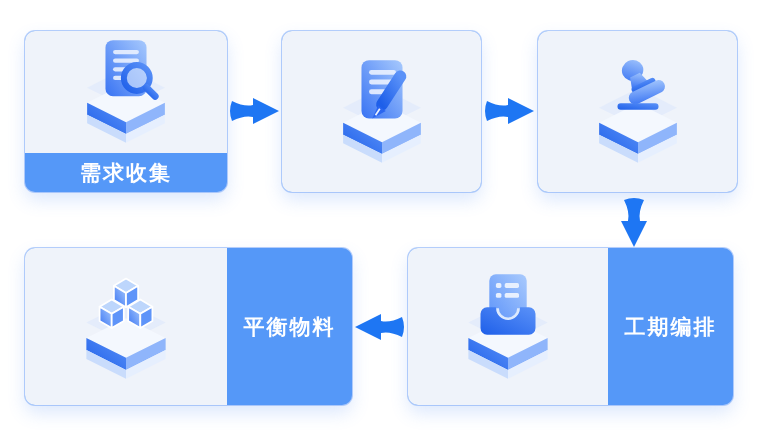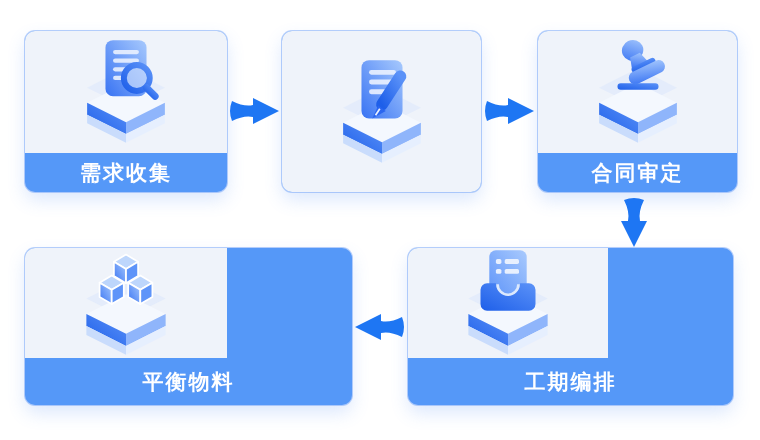--- a/index.html
+++ b/index.html
@@ -7,21 +7,21 @@
     position:relative;width:760px;height:440px;background:#ffffff;overflow:hidden;
     font-family:"Liberation Sans","DejaVu Sans",sans-serif;
   }
   .card{
     position:absolute;border-radius:10px;background:#5598F8;overflow:hidden;display:flex;
     box-shadow:0 0 0 1px rgba(122,168,248,.55),0 8px 18px rgba(80,140,245,.20);
   }
   .card-v{flex-direction:column;}
   .card-v .body{flex:1;background:#EFF3FA;display:flex;align-items:center;justify-content:center;}
   .card-v .label{height:39px;display:flex;align-items:center;justify-content:center;}
-  .card-h{flex-direction:column;}
+  .card-h{flex-direction:row;}
   .card-h .body{width:202px;background:#EFF3FA;display:flex;align-items:center;justify-content:center;}
   .card-h .label{flex:1;display:flex;align-items:center;justify-content:center;}
   .label{color:#fff;font-size:21px;font-weight:bold;letter-spacing:2px;white-space:nowrap;}
   .arrow{position:absolute;width:54px;height:32px;}
   .arrow svg{display:block;width:100%;height:100%;}
   .arrow.down{transform:rotate(90deg);}
   .arrow.left{transform:scaleX(-1);}
   .iconsvg{display:block;}
 </style>
 </head>
@@ -104,21 +104,20 @@
         </g>
         <g transform="rotate(-26 52 28)">
           <ellipse cx="53" cy="10" rx="10" ry="9.5" fill="url(#gMain)"></ellipse>
           <path d="M48,15 h10 l3,10 h-16 z" fill="url(#gMain)"></path>
           <rect x="44" y="24" width="24" height="6" rx="3" fill="url(#gDeep)"></rect>
           <rect x="38" y="28" width="36" height="12" rx="6" fill="url(#gMain)"></rect>
         </g>
         <rect x="31" y="42" width="38" height="6" rx="3" fill="url(#gDeep)"></rect>
       </svg>
     </div>
-    <div class="label">合同审定</div>
   </div>
 
   <div class="card card-h" style="left:25px;top:248px;width:327px;height:157px">
     <div class="body">
       <svg class="iconsvg" width="110" height="110" viewBox="0 0 100 100">
         <g>
           <polygon points="50,28 86,46 50,64 14,46" fill="#E3EBFB" opacity="0.95"></polygon>
           <polygon points="50,42 86,60 50,78 14,60" fill="#F4F8FE"></polygon>
           <polygon points="14,60 50,78 50,89 14,71" fill="url(#gDeep)"></polygon>
           <polygon points="50,78 86,60 86,71 50,89" fill="#8FB5FB"></polygon>

